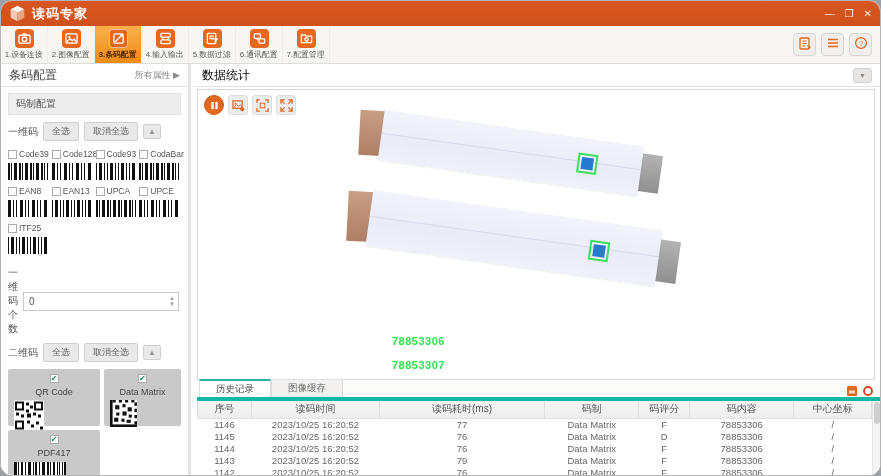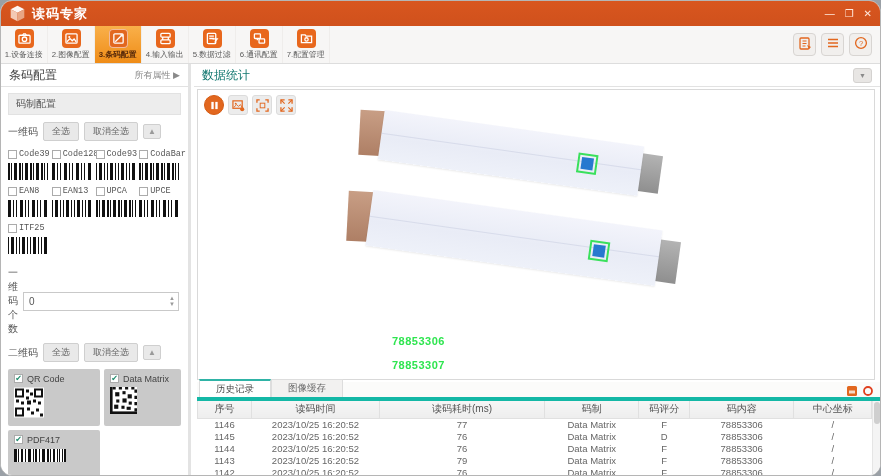--- a/index.html
+++ b/index.html
@@ -30,45 +30,45 @@
   .panel-head .pt{font-size:12px;color:#444;}
   .panel-head .all-props{margin-left:auto;font-size:9px;color:#8a8a8a;cursor:pointer;}
   .sec-bar{margin:6px 7px 0 7px;background:#ededed;border:1px solid #e2e2e2;padding:3px 7px;font-size:10px;color:#555;}
   .sel-row{display:flex;align-items:center;gap:5px;margin:7px 7px 0 7px;}
   .sel-row .grp{font-size:10px;color:#555;}
   .mini-btn{font-size:9px;color:#666;background:#e9e9e9;border:1px solid #cfcfcf;border-radius:2px;padding:2px 8px;cursor:pointer;}
   .mini-btn.arrow{padding:2px 4px;color:#9a9a9a;font-size:8px;}
 
   .code-grid{display:flex;flex-wrap:wrap;margin:6px 5px 0 7px;}
   .code-item{width:25%;padding:2px 2px 4px 0;}
-  .code-item .cl{display:flex;align-items:center;gap:2px;font-size:8.5px;color:#555;white-space:nowrap;font-family:Liberation Mono, monospace;}
+  .code-item .cl{display:flex;align-items:center;gap:2px;font-size:8.5px;color:#555;white-space:nowrap;}
   .cb{width:9px;height:9px;border:1px solid #ababab;background:#fff;flex:0 0 9px;display:inline-flex;align-items:center;justify-content:center;font-size:8px;color:#1d8a6b;line-height:8px;cursor:pointer;}
   .cb.on::before{content:"✔";}
   .bc{height:17px;margin-top:4px;width:40px;}
   .bc.p1{background:repeating-linear-gradient(90deg,#111 0 2px,#fff 2px 3px,#111 3px 4px,#fff 4px 6px,#111 6px 9px,#fff 9px 11px);}
   .bc.p2{background:repeating-linear-gradient(90deg,#111 0 3px,#fff 3px 5px,#111 5px 6px,#fff 6px 8px,#111 8px 9px,#fff 9px 12px);}
   .bc.p3{background:repeating-linear-gradient(90deg,#111 0 1px,#fff 1px 3px,#111 3px 6px,#fff 6px 8px,#111 8px 9px,#fff 9px 11px);}
 
   .count-row{display:flex;align-items:center;margin:8px 9px 0 7px;}
   .count-row .lb{font-size:10px;color:#555;width:55px;}
   .spin{flex:1;height:19px;border:1px solid #c9c9c9;display:flex;align-items:center;background:#fff;}
   .spin input{flex:1;border:0;outline:0;font-size:10px;color:#555;padding:0 5px;font-family:inherit;background:transparent;}
   .spin .arrows{width:12px;display:flex;flex-direction:column;align-items:center;color:#9a9a9a;font-size:6px;line-height:6px;cursor:pointer;}
 
   .tile-wrap{display:flex;flex-wrap:wrap;gap:4px;margin:7px 7px 0 7px;}
   .tile{background:#c9c9c9;border-radius:2px;padding:5px 6px;}
-  .tile .cl{display:flex;gap:4px;font-size:9px;color:#444;}
+  .tile .cl{display:flex;align-items:center;gap:4px;font-size:9px;color:#444;flex-direction:column;}
   .tile.qr{width:92px;height:57px;}
   .tile.dm{width:77px;height:57px;}
   .tile.pdf{width:92px;height:55px;}
 
   
   #rightpanel{position:absolute;left:193px;top:63px;right:0;bottom:0;background:#fff;}
   #rp-head{height:23px;display:flex;align-items:center;padding:0 8px;border-bottom:1px solid #e2e2e2;}
-  #rp-head .pt{font-size:12px;color:#0f766e;font-family:Liberation Mono, monospace;}
+  #rp-head .pt{font-size:12px;color:#000000;font-family:Liberation Mono, monospace;}
   #rp-collapse{margin-left:auto;width:19px;height:15px;background:#e8e6e4;border:1px solid #d4d2d0;border-radius:3px;color:#8a8a8a;font-size:7px;display:flex;align-items:center;justify-content:center;cursor:pointer;}
 
   #viewer{position:absolute;left:3px;top:25px;right:5px;height:291px;border:1px solid #d9d9d9;background:#fff;overflow:hidden;}
   #vtools{position:absolute;left:6px;top:5px;display:flex;gap:4px;align-items:center;}
   .vbtn{width:20px;height:20px;border-radius:3px;background:#ececec;border:1px solid #dcdcdc;display:flex;align-items:center;justify-content:center;cursor:pointer;}
   .vbtn.pause{background:#e2671f;border-color:#d55c15;border-radius:50%;}
 
   .pkg{position:absolute;transform:rotate(8deg);}
   .pkg .body{position:relative;width:100%;height:100%;background:linear-gradient(180deg,#f3f4fb 0%,#e9ecf6 55%,#eef1f9 100%);box-shadow:0 1px 2px rgba(0,0,0,.08);}
   .pkg .body::after{content:"";position:absolute;left:0;right:0;top:46%;height:1px;background:rgba(160,168,200,.25);}

